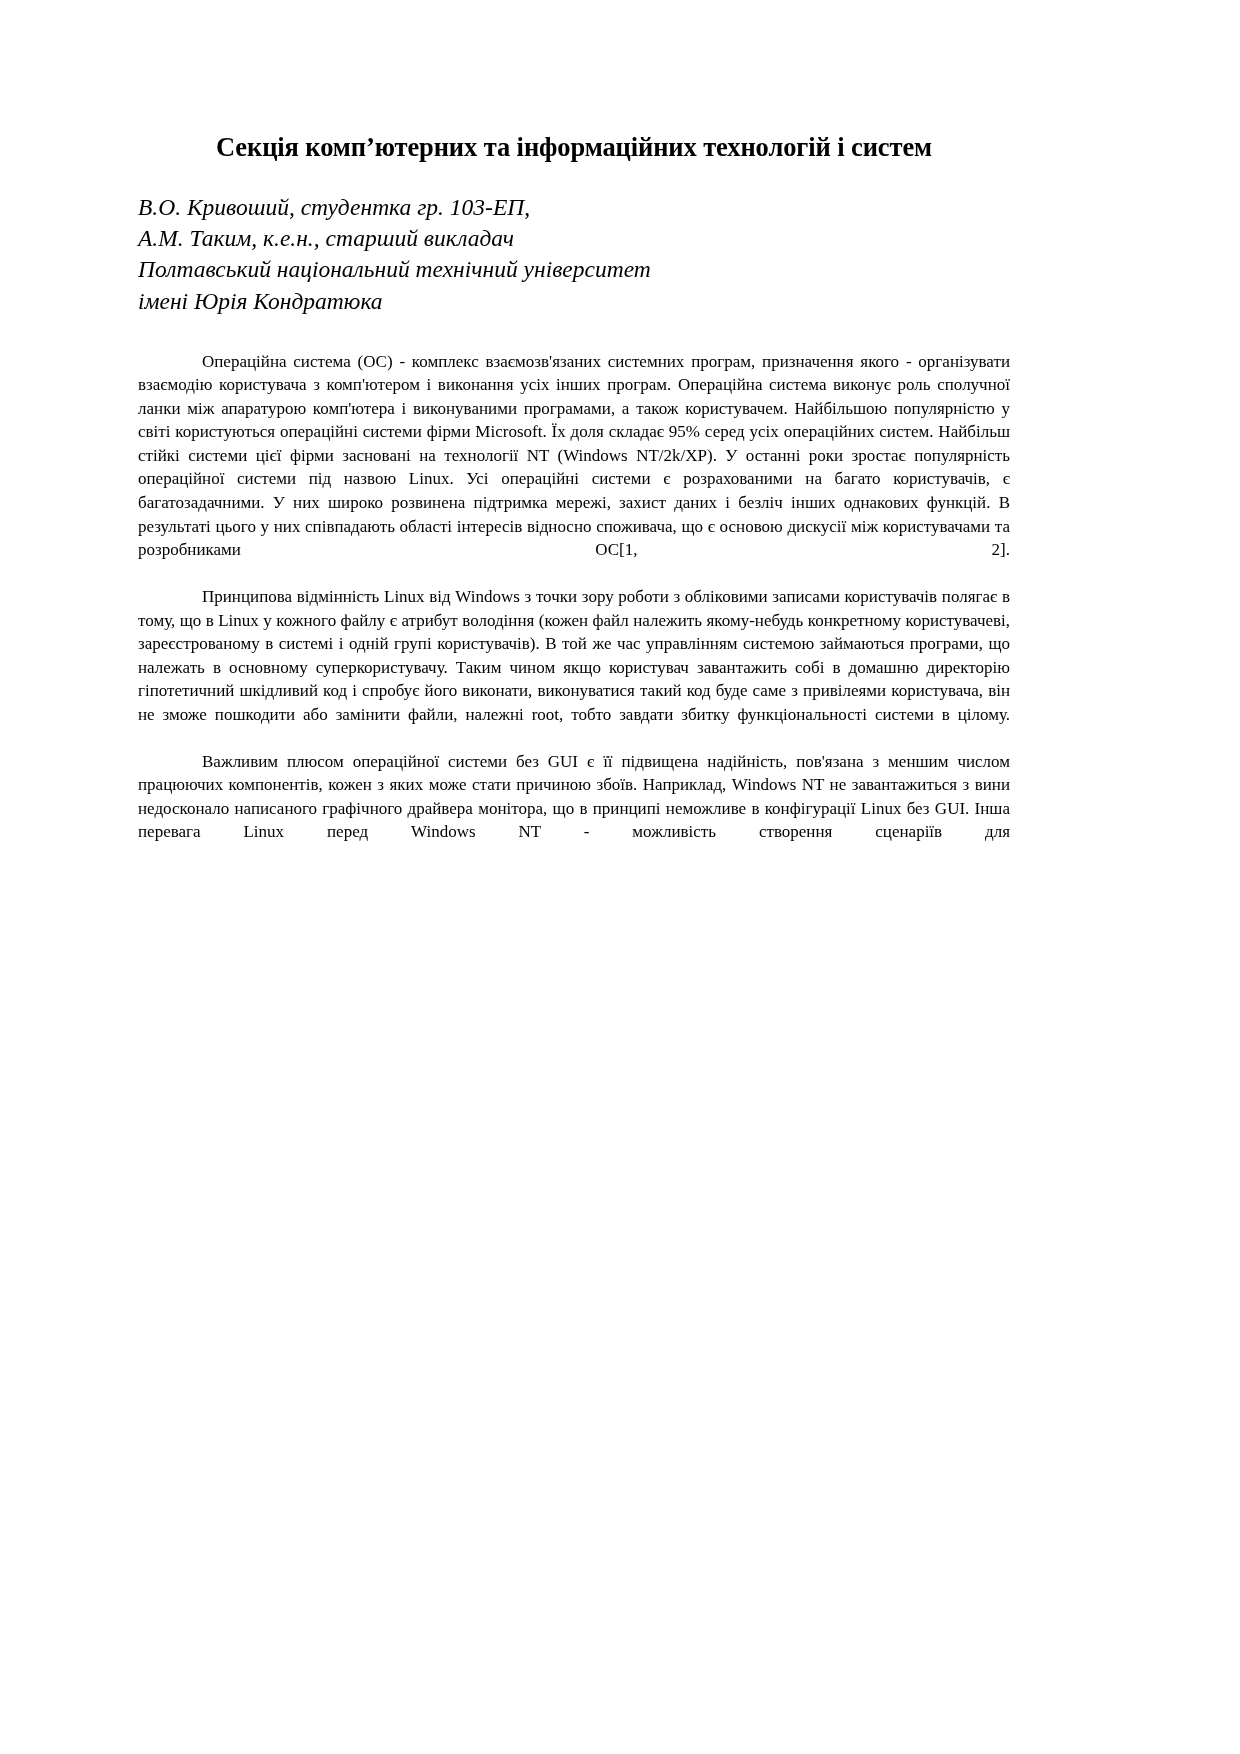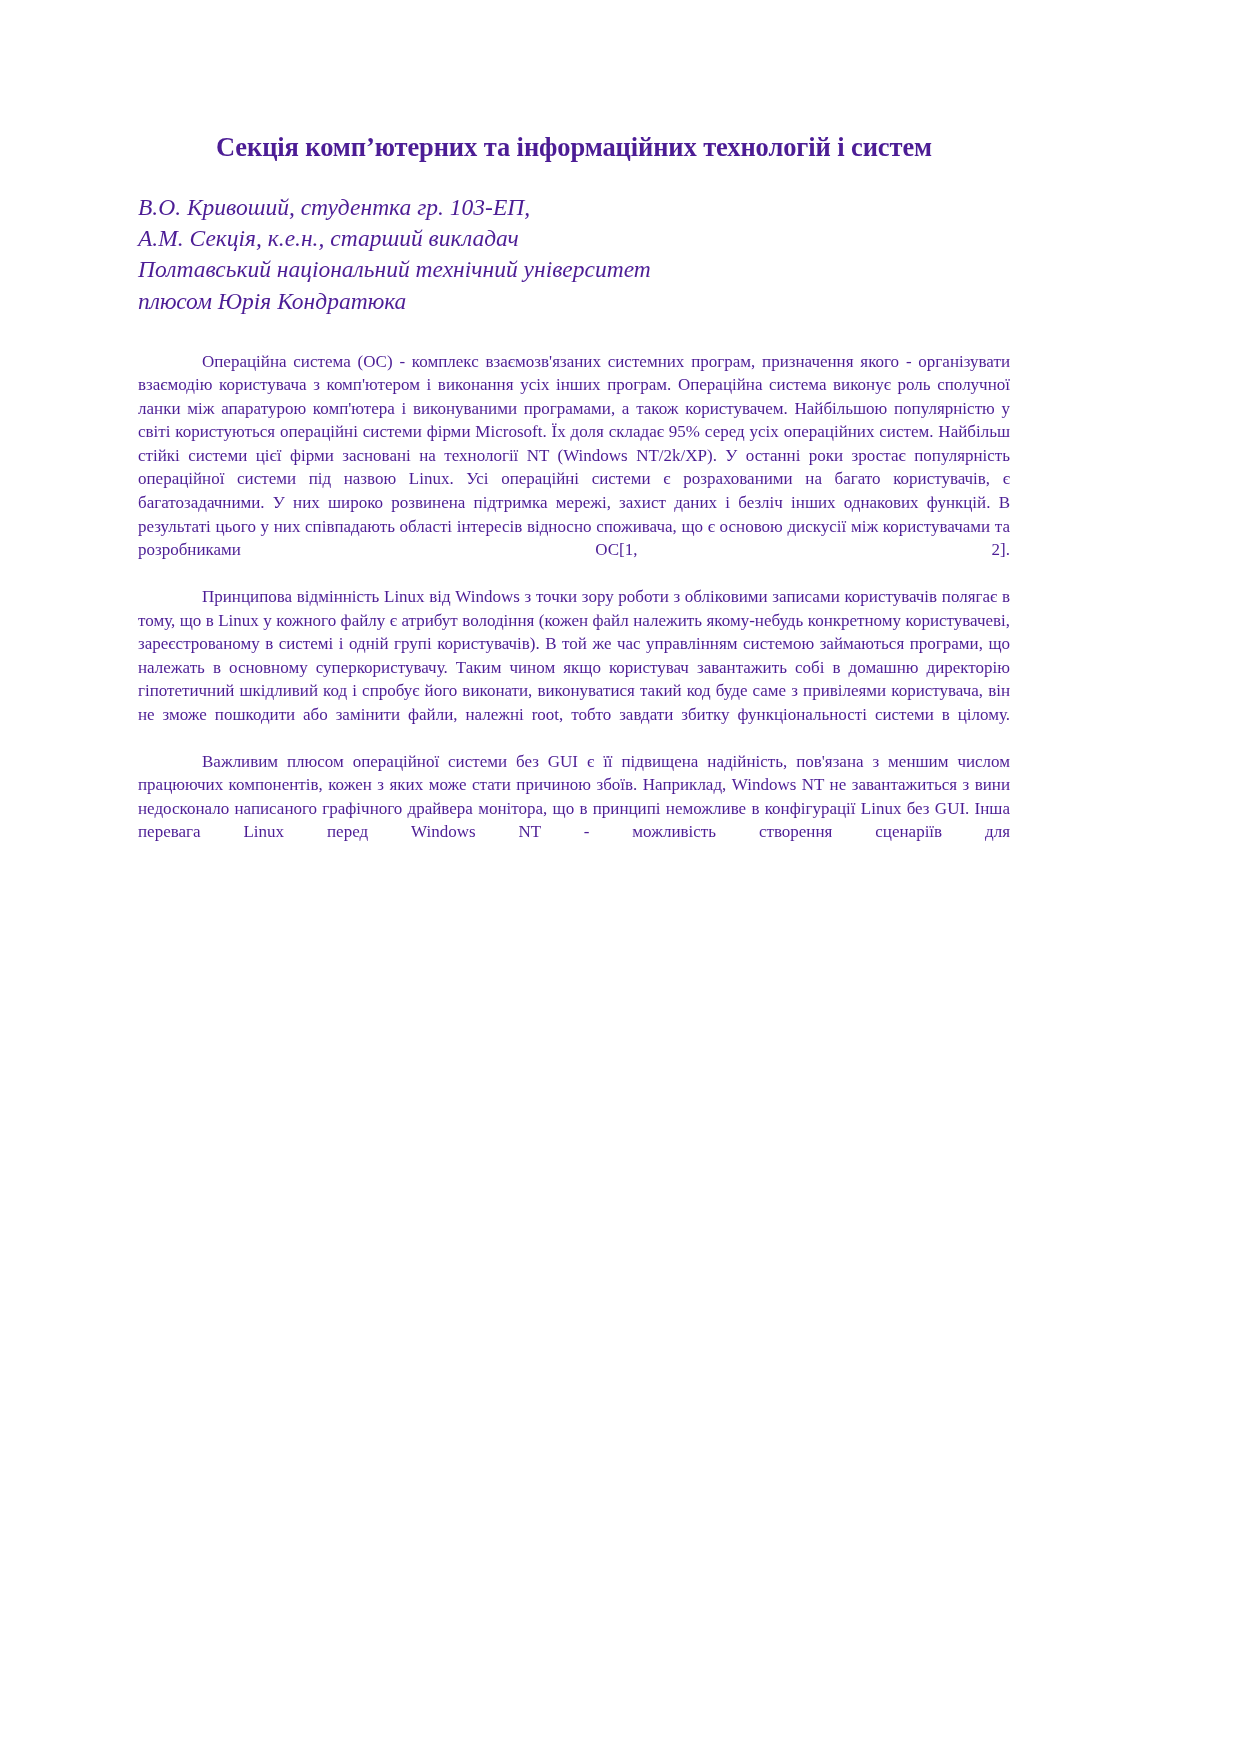--- a/index.html
+++ b/index.html
@@ -11,21 +11,21 @@
   .page {
     position: relative;
     width: 1240px;
     height: 1754px;
     margin: 0 auto;
     background: #ffffff;
     box-sizing: border-box;
     padding: 8px;
     overflow: hidden;
     font-family: "Liberation Serif", "DejaVu Serif", serif;
-    color: #4c1d95;
+    color: #000000;
   }
   .content {
     position: absolute;
     left: 138px;
     top: 0;
     width: 872px;
   }
 
   
   .section-header {
@@ -94,23 +94,23 @@
 <body>
 
 <div class="page">
   <div class="content">
 
     <div class="section-header">Секція комп’ютерних та інформаційних технологій і систем</div>
 
 
     <div class="authors">
       <span class="line">В.О. Кривоший, студентка гр. 103-ЕП,</span>
-      <span class="line">А.М. Секція, к.е.н., старший викладач</span>
+      <span class="line">А.М. Таким, к.е.н., старший викладач</span>
       <span class="line">Полтавський національний технічний університет</span>
-      <span class="line">плюсом Юрія Кондратюка</span>
+      <span class="line">імені Юрія Кондратюка</span>
     </div>
 
     <div class="doc-title">
     </div>
 
     <div class="body-text">
       <p>Операційна система (ОС) - комплекс взаємозв'язаних системних програм, призначення якого - організувати взаємодію користувача з комп'ютером і виконання усіх інших програм. Операційна система виконує роль сполучної ланки між апаратурою комп'ютера і виконуваними програмами, а також користувачем. Найбільшою популярністю у світі користуються операційні системи фірми Microsoft. Їх доля складає 95% серед усіх операційних систем. Найбільш стійкі системи цієї фірми засновані на технології NT (Windows NT/2k/XP). У останні роки зростає популярність операційної системи під назвою Linux. Усі операційні системи є розрахованими на багато користувачів, є багатозадачними. У них широко розвинена підтримка мережі, захист даних і безліч інших однакових функцій. В результаті цього у них співпадають області інтересів відносно споживача, що є основою дискусії   між користувачами та розробниками ОС[1, 2].</p>
       <p>Принципова відмінність Linux від Windows з точки зору роботи з обліковими записами користувачів полягає в тому, що в Linux у кожного файлу є атрибут володіння (кожен файл належить якому-небудь конкретному користувачеві, зареєстрованому в системі і одній групі користувачів). В той же час управлінням системою займаються програми, що належать в основному суперкористувачу. Таким чином якщо користувач завантажить собі в домашню директорію гіпотетичний шкідливий код і спробує його виконати, виконуватися такий код буде саме з привілеями користувача, він не зможе пошкодити або замінити файли, належні root, тобто завдати збитку функціональності системи в цілому.</p>
       <p>Важливим плюсом операційної системи без GUI є її підвищена надійність, пов'язана з меншим числом працюючих компонентів, кожен з яких може стати причиною збоїв. Наприклад, Windows NT не завантажиться з вини недосконало написаного графічного драйвера монітора, що в принципі неможливе в конфігурації Linux без GUI. Інша перевага Linux перед Windows NT - можливість створення сценаріїв для</p>
     </div>

